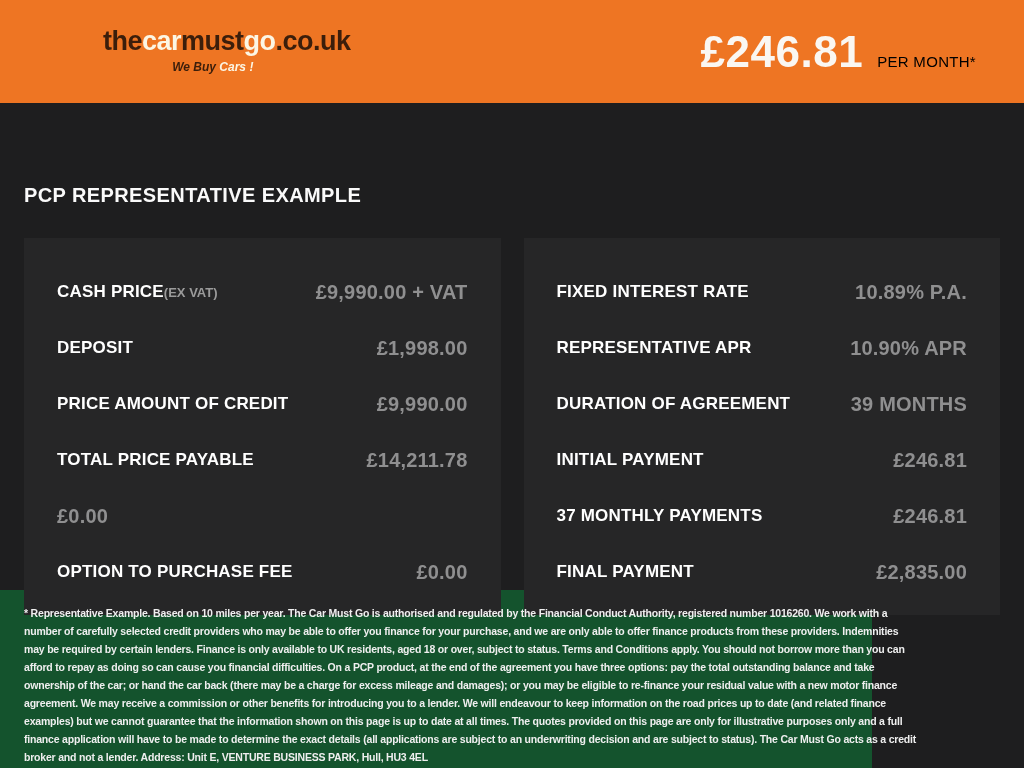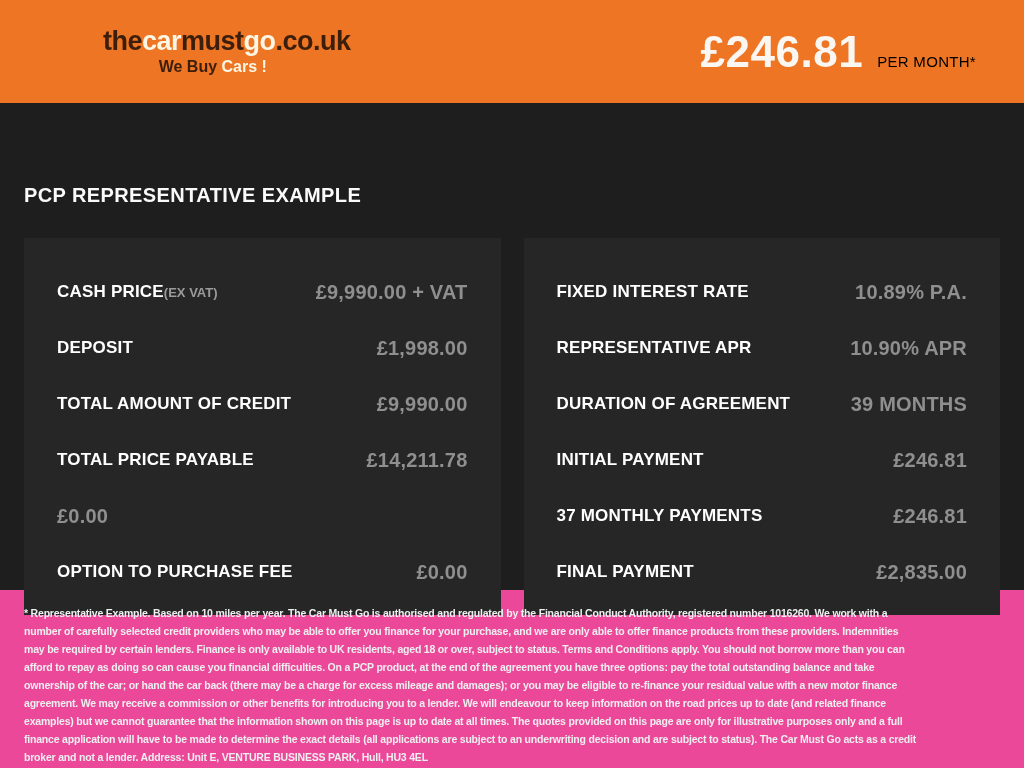--- a/index.html
+++ b/index.html
@@ -21,21 +21,21 @@
   }
   .logo { display: flex; flex-direction: column; align-items: center; cursor: pointer; }
   .logo-main {
     font-size: 27px; font-weight: 800; letter-spacing: -0.5px;
     line-height: 30px;
     margin-left: 28px;
   }
   .logo-dark  { color: #3B1E0B; }
   .logo-cream { color: #FCF6E4; }
   .logo-tag {
-    font-size: 16px; font-weight: 800; line-height: 20px; margin-top: 1px;
+    font-size: 12px; font-weight: 800; line-height: 20px; margin-top: 1px; font-style: italic;
   }
   .price-block { display: flex; align-items: baseline; }
   .price-amount {
     color: #FAF7F2; font-size: 44px; font-weight: 800; letter-spacing: 0.5px;
   }
   .price-suffix {
     color: #000000; font-size: 15px; font-weight: 400; margin-left: 14px;
     letter-spacing: 0.3px;
   }
 
@@ -70,22 +70,22 @@
   .sublabel {
     color: #9B9B9B; font-size: 13px; font-weight: 700; margin-left: 0;
   }
   .value {
     color: #8F8F90; font-size: 20px; font-weight: 700; letter-spacing: 0.2px;
     white-space: nowrap;
   }
 
   
   .footer {
-    width: 1024px; height: 178px;
-    background: #ec4899;
+    width: 872px; height: 178px;
+    background: #14532d;
     padding: 14px 0 11px 24px;
   }
   .disclaimer {
     width: 893px;
     color: #EFEFEF;
     font-size: 10.5px; font-weight: 700;
     line-height: 18px;
     letter-spacing: -0.2px;
   }
 </style>
@@ -121,21 +121,21 @@
         <span class="value">£9,990.00 + VAT</span>
       </div>
       <div class="row">
         <div class="row-label">
             <span class="label">DEPOSIT</span>
           </div>
         <span class="value">£1,998.00</span>
       </div>
       <div class="row">
         <div class="row-label">
-            <span class="label">TOTAL AMOUNT OF CREDIT</span>
+            <span class="label">PRICE AMOUNT OF CREDIT</span>
           </div>
         <span class="value">£9,990.00</span>
       </div>
       <div class="row">
         <div class="row-label">
             <span class="label">TOTAL PRICE PAYABLE</span>
           </div>
         <span class="value">£14,211.78</span>
       </div>
       <div class="row">

